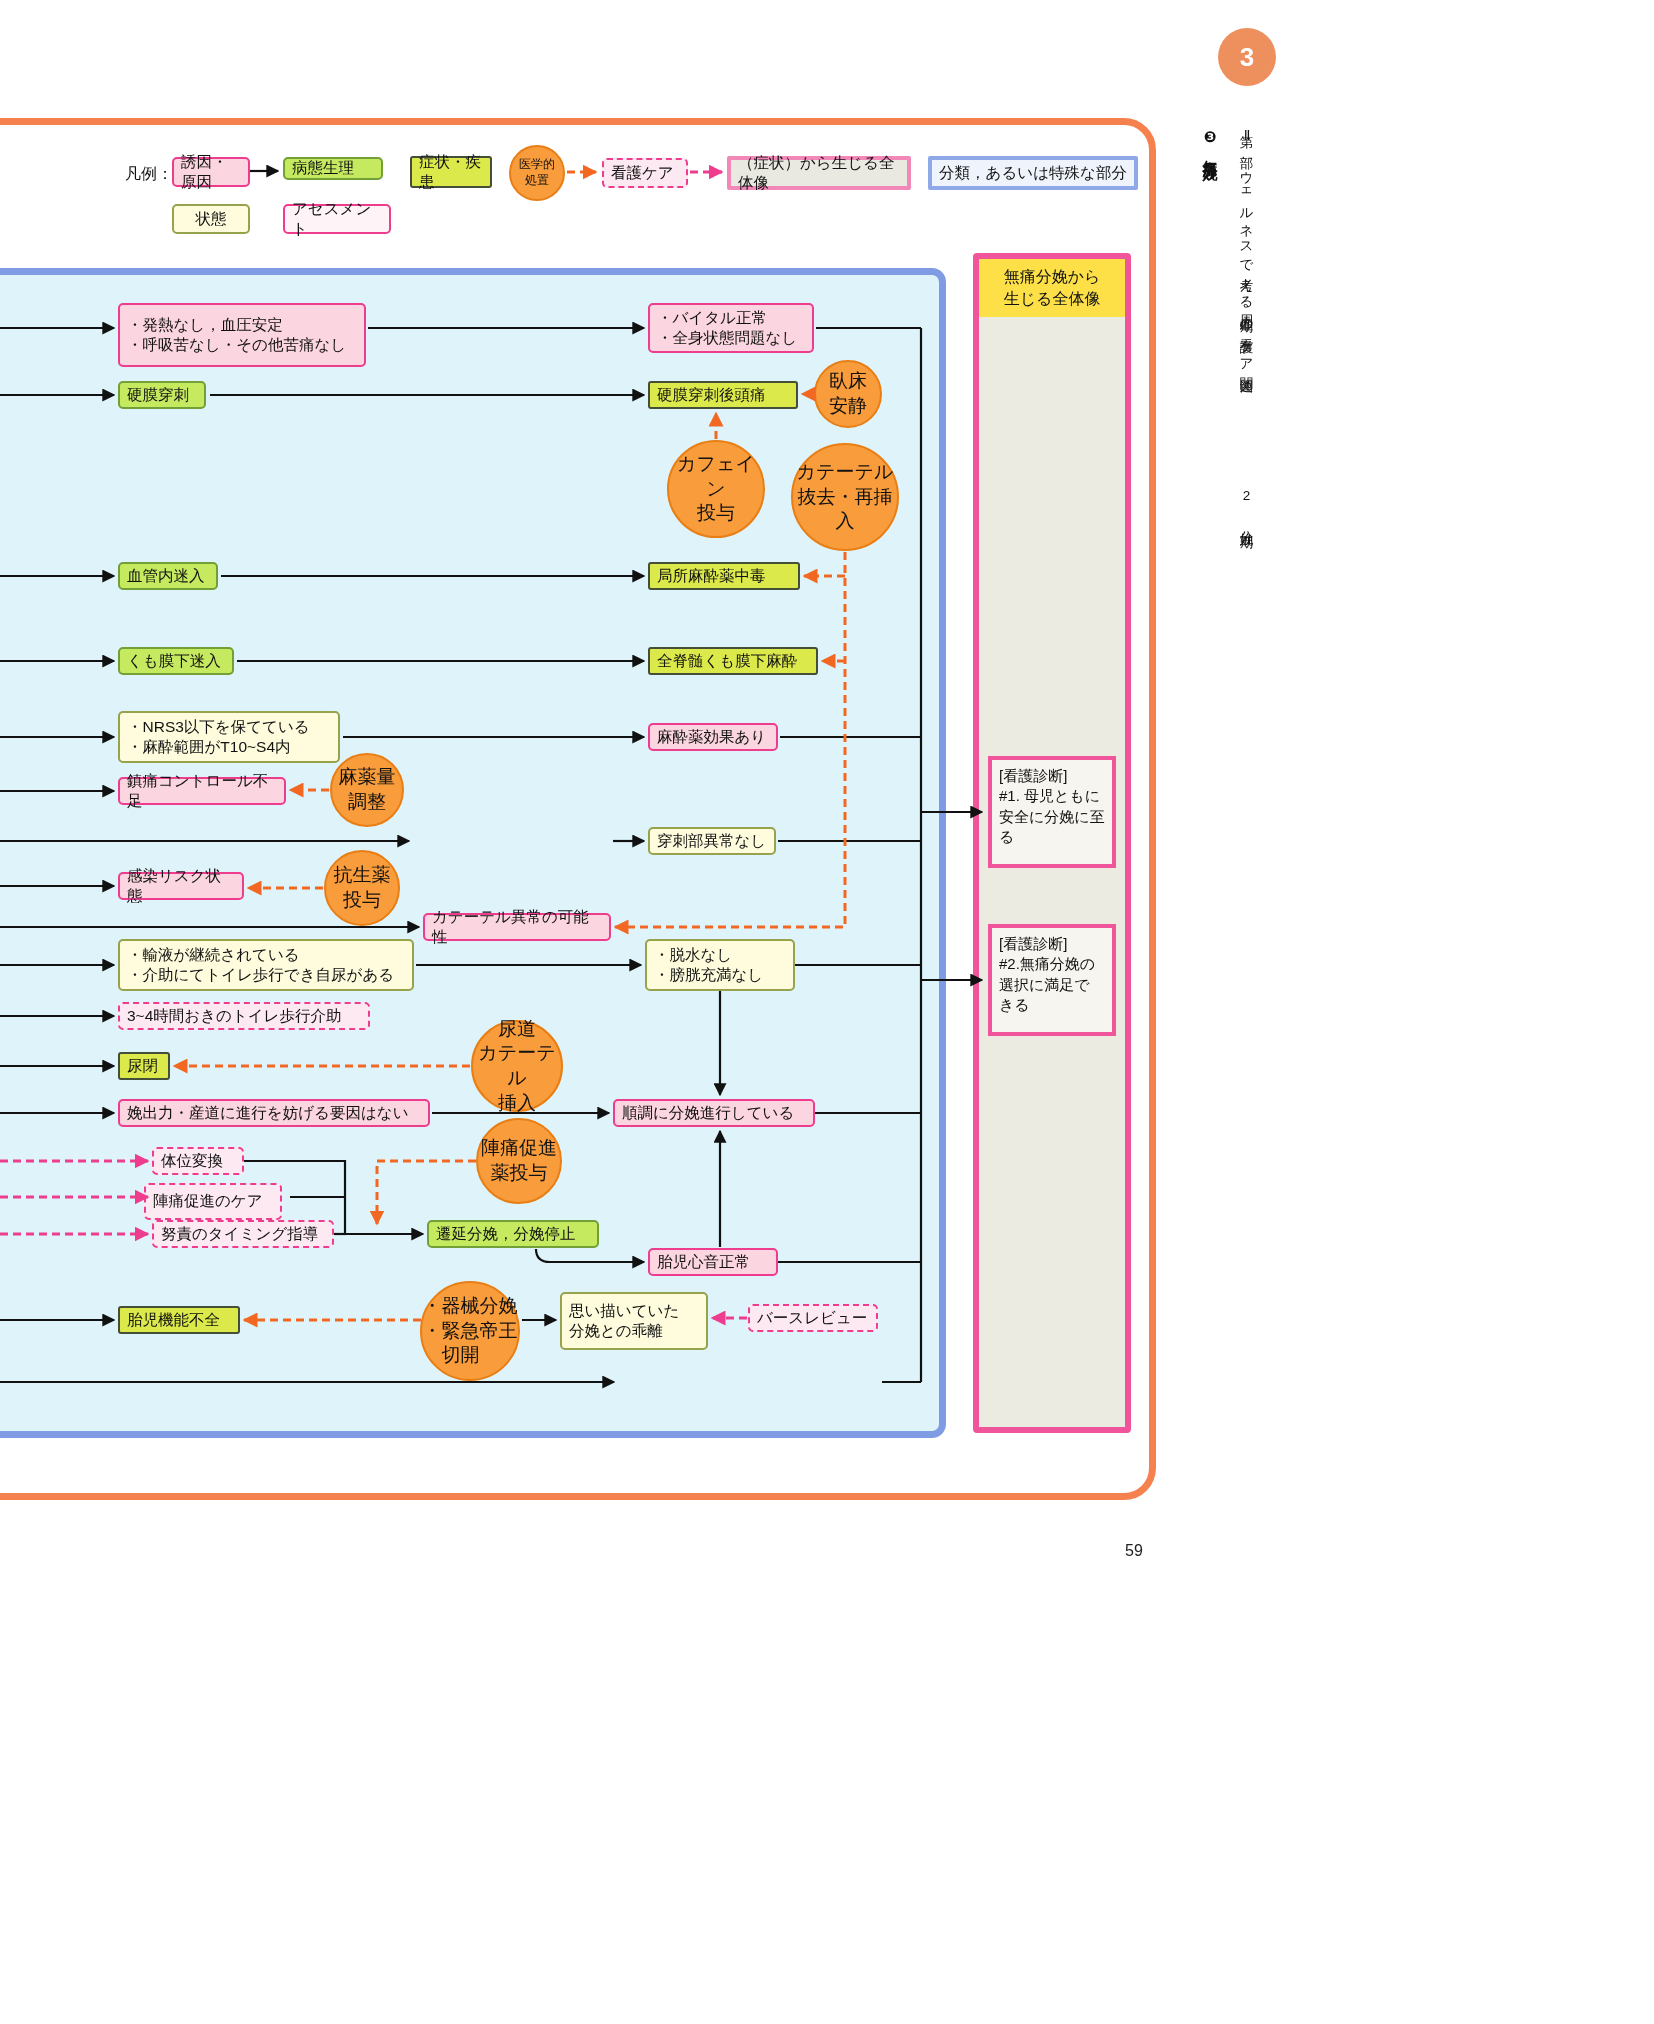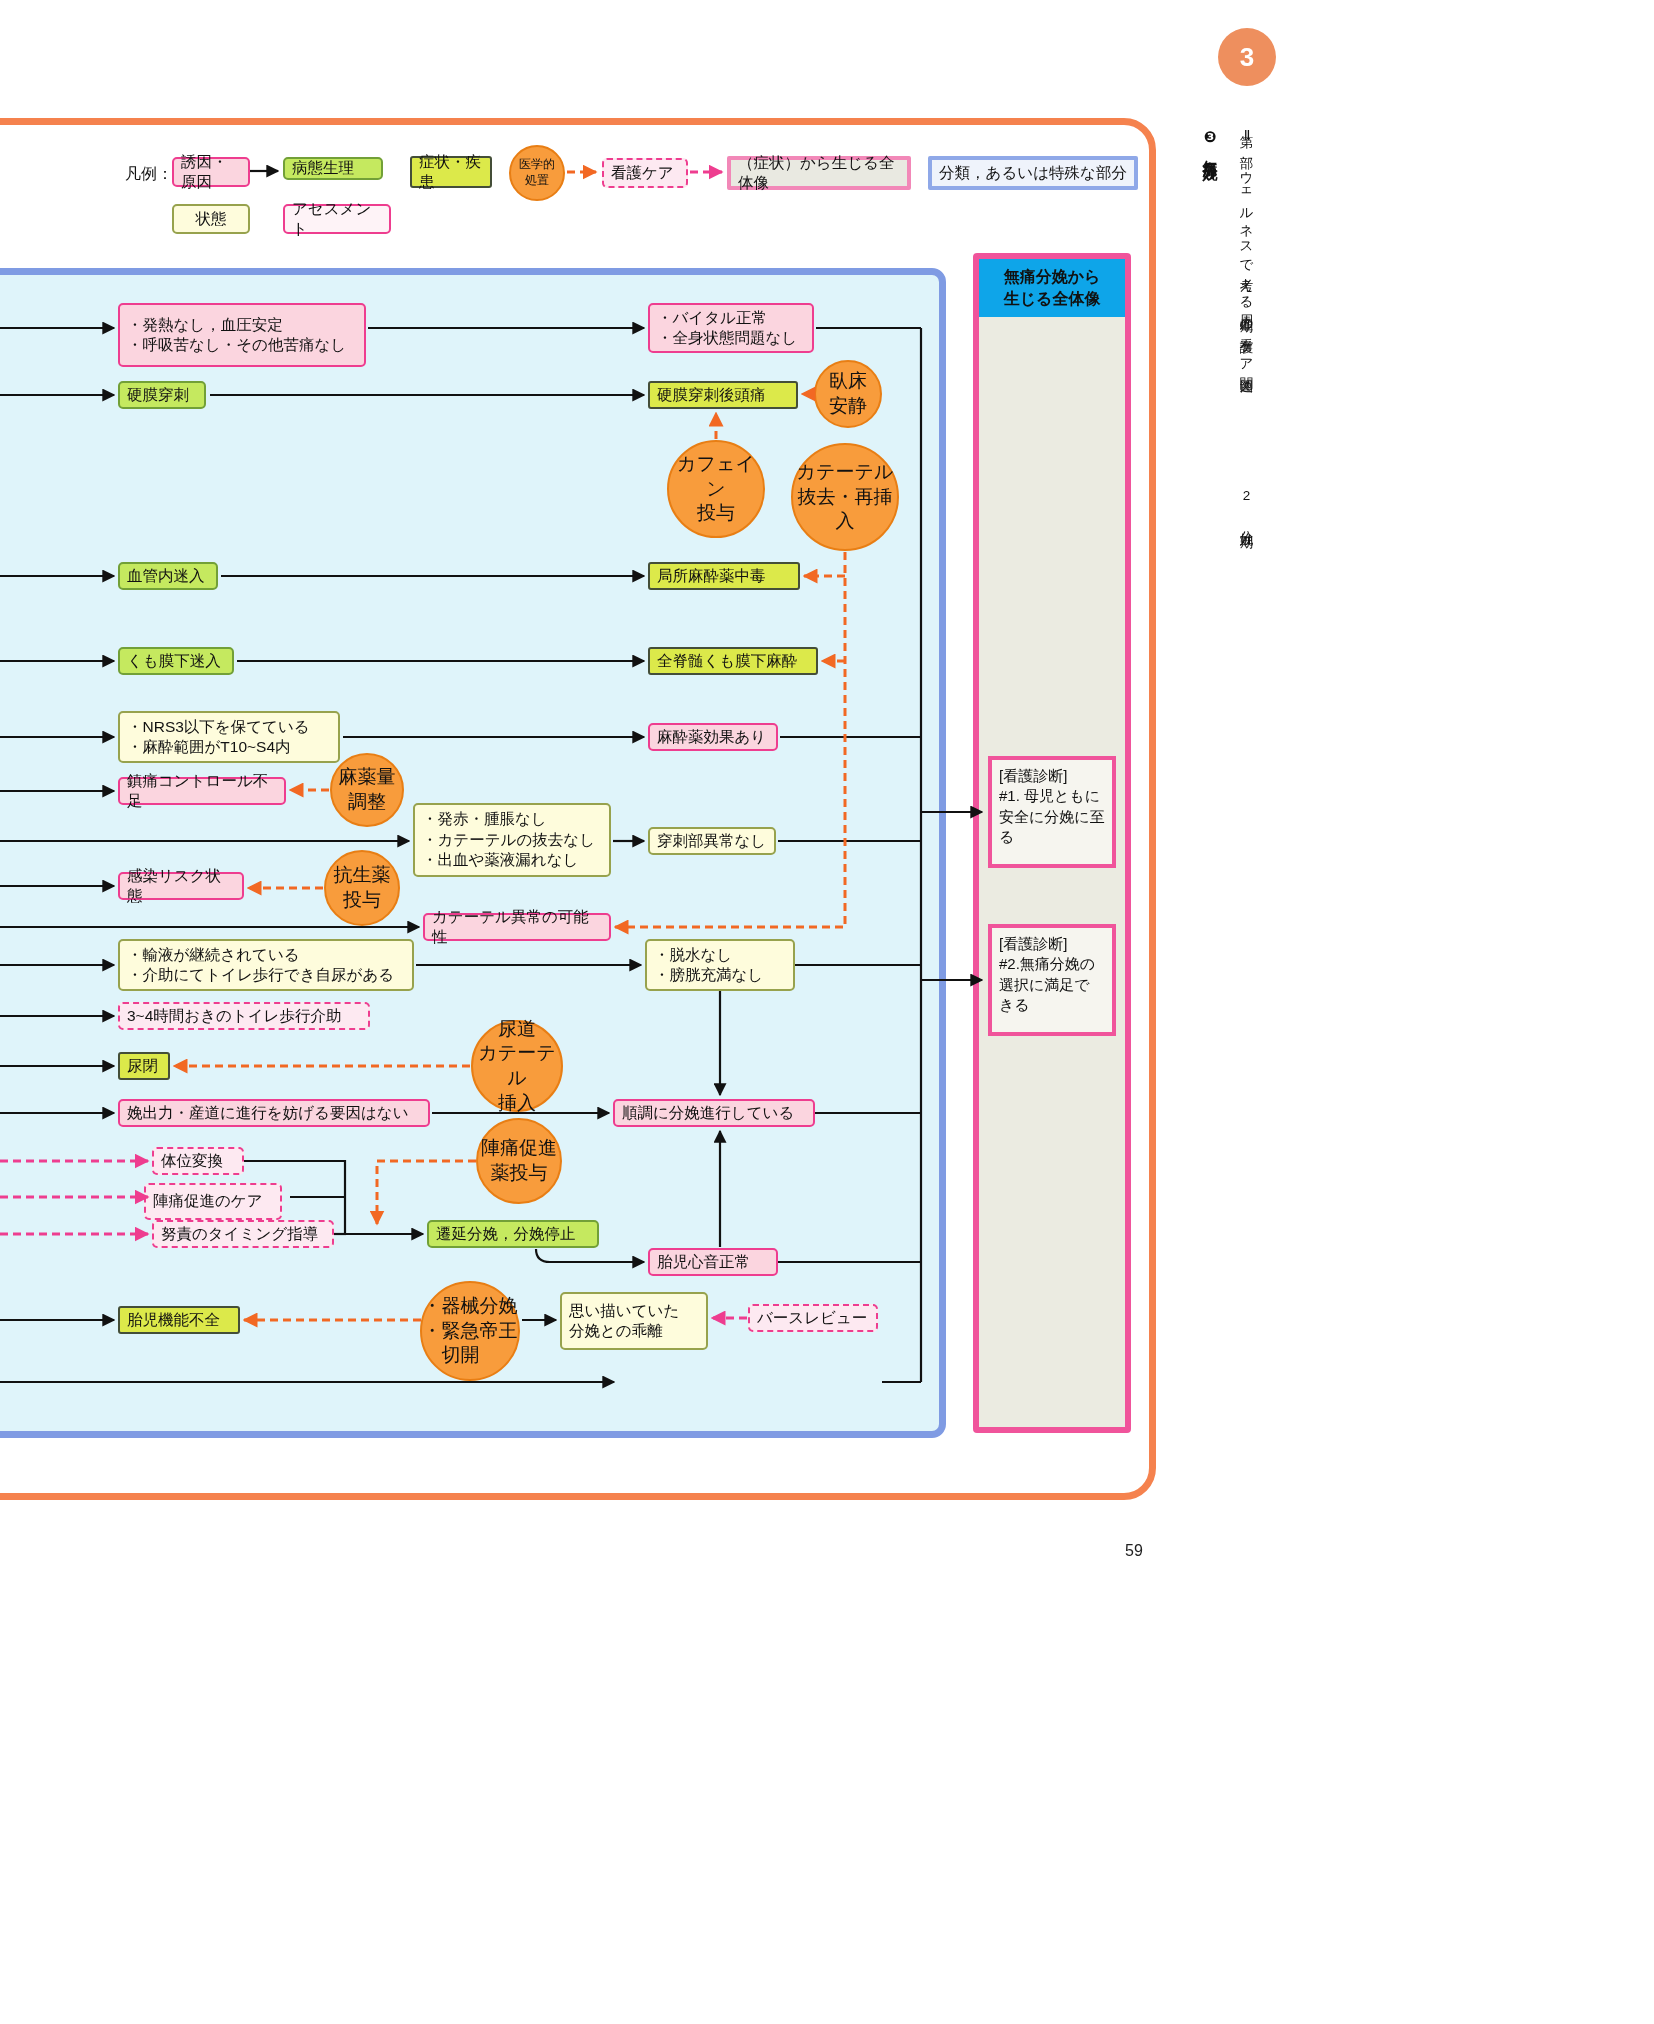--- a/index.html
+++ b/index.html
@@ -19,23 +19,23 @@
   .b-care{background:#FDE9F1;border:2px dashed #EE3D8F}
   .b-assess{background:#FEF3F7;border:2px solid #EE3D8F}
   .b-overall{background:#E9E9E1;border:4px solid #F288B8;border-radius:2px}
   .b-category{background:#EFF3FB;border:4px solid #8FA8E8;border-radius:2px}
   .circle{position:absolute;z-index:3;border-radius:50%;background:#F89C3C;border:2px solid #E87E14;
           display:flex;align-items:center;justify-content:center;text-align:center;
           font-size:19px;line-height:1.3;white-space:pre-line}
   .legend-label{position:absolute;z-index:3;font-size:16px}
   .panel{position:absolute;left:973px;top:253px;width:158px;height:1180px;background:#EBEBE1;
          border:6px solid #F0549B;border-radius:4px;z-index:2}
-  .panel-title{position:absolute;left:0;top:0;width:146px;height:58px;background:#0ea5e9;
+  .panel-title{position:absolute;left:0;top:0;width:146px;height:58px;background:#fde047;
          display:flex;align-items:center;justify-content:center;text-align:center;
-         font-size:16px;font-weight:bold;white-space:pre-line;line-height:1.35}
+         font-size:16px;font-weight:normal;white-space:pre-line;line-height:1.35}
   .dx{position:absolute;left:9px;width:128px;height:112px;background:#F6F5EF;border:4px solid #F0549B;
       font-size:15px;line-height:1.35;white-space:pre-line;padding:6px 7px;text-align:left}
   .vtext{position:absolute;writing-mode:vertical-rl;text-orientation:upright;z-index:5;letter-spacing:2px}
   .badge{position:absolute;left:1218px;top:28px;width:58px;height:58px;border-radius:50%;
          background:#EE8F5E;color:#fff;font-weight:bold;font-size:26px;z-index:5;
          display:flex;align-items:center;justify-content:center}
   .pagenum{position:absolute;left:1125px;top:1542px;font-size:16px;color:#222;z-index:5}
   svg.arrows{position:absolute;left:0;top:0;z-index:4;pointer-events:none}
 </style>
 </head>
@@ -66,23 +66,20 @@
   <div class="node b-green" style="left:118px;top:381px;width:88px;height:28px">硬膜穿刺</div>
   <div class="node b-symptom" style="left:648px;top:381px;width:150px;height:28px">硬膜穿刺後頭痛</div>
   <div class="node b-green" style="left:118px;top:562px;width:100px;height:28px">血管内迷入</div>
   <div class="node b-symptom" style="left:648px;top:562px;width:152px;height:28px">局所麻酔薬中毒</div>
   <div class="node b-green" style="left:118px;top:647px;width:116px;height:28px">くも膜下迷入</div>
   <div class="node b-symptom" style="left:648px;top:647px;width:170px;height:28px">全脊髄くも膜下麻酔</div>
   <div class="node b-state" style="left:118px;top:711px;width:222px;height:52px">・NRS3以下を保てている
 ・麻酔範囲がT10~S4内</div>
   <div class="node b-pink" style="left:648px;top:723px;width:130px;height:28px">麻酔薬効果あり</div>
   <div class="node b-pink" style="left:118px;top:777px;width:168px;height:28px">鎮痛コントロール不足</div>
-  <div class="node b-state" style="left:413px;top:803px;width:198px;height:74px">・発赤・腫脹なし
-・カテーテルの抜去なし
-・出血や薬液漏れなし</div>
   <div class="node b-state" style="left:648px;top:827px;width:128px;height:28px">穿刺部異常なし</div>
   <div class="node b-pink" style="left:118px;top:872px;width:126px;height:28px">感染リスク状態</div>
   <div class="node b-pink" style="left:423px;top:913px;width:188px;height:28px">カテーテル異常の可能性</div>
   <div class="node b-state" style="left:118px;top:939px;width:296px;height:52px">・輸液が継続されている
 ・介助にてトイレ歩行でき自尿がある</div>
   <div class="node b-state" style="left:645px;top:939px;width:150px;height:52px">・脱水なし
 ・膀胱充満なし</div>
   <div class="node b-care" style="left:118px;top:1002px;width:252px;height:28px">3~4時間おきのトイレ歩行介助</div>
   <div class="node b-symptom" style="left:118px;top:1052px;width:52px;height:28px">尿閉</div>
   <div class="node b-pink" style="left:118px;top:1099px;width:312px;height:28px">娩出力・産道に進行を妨げる要因はない</div>

